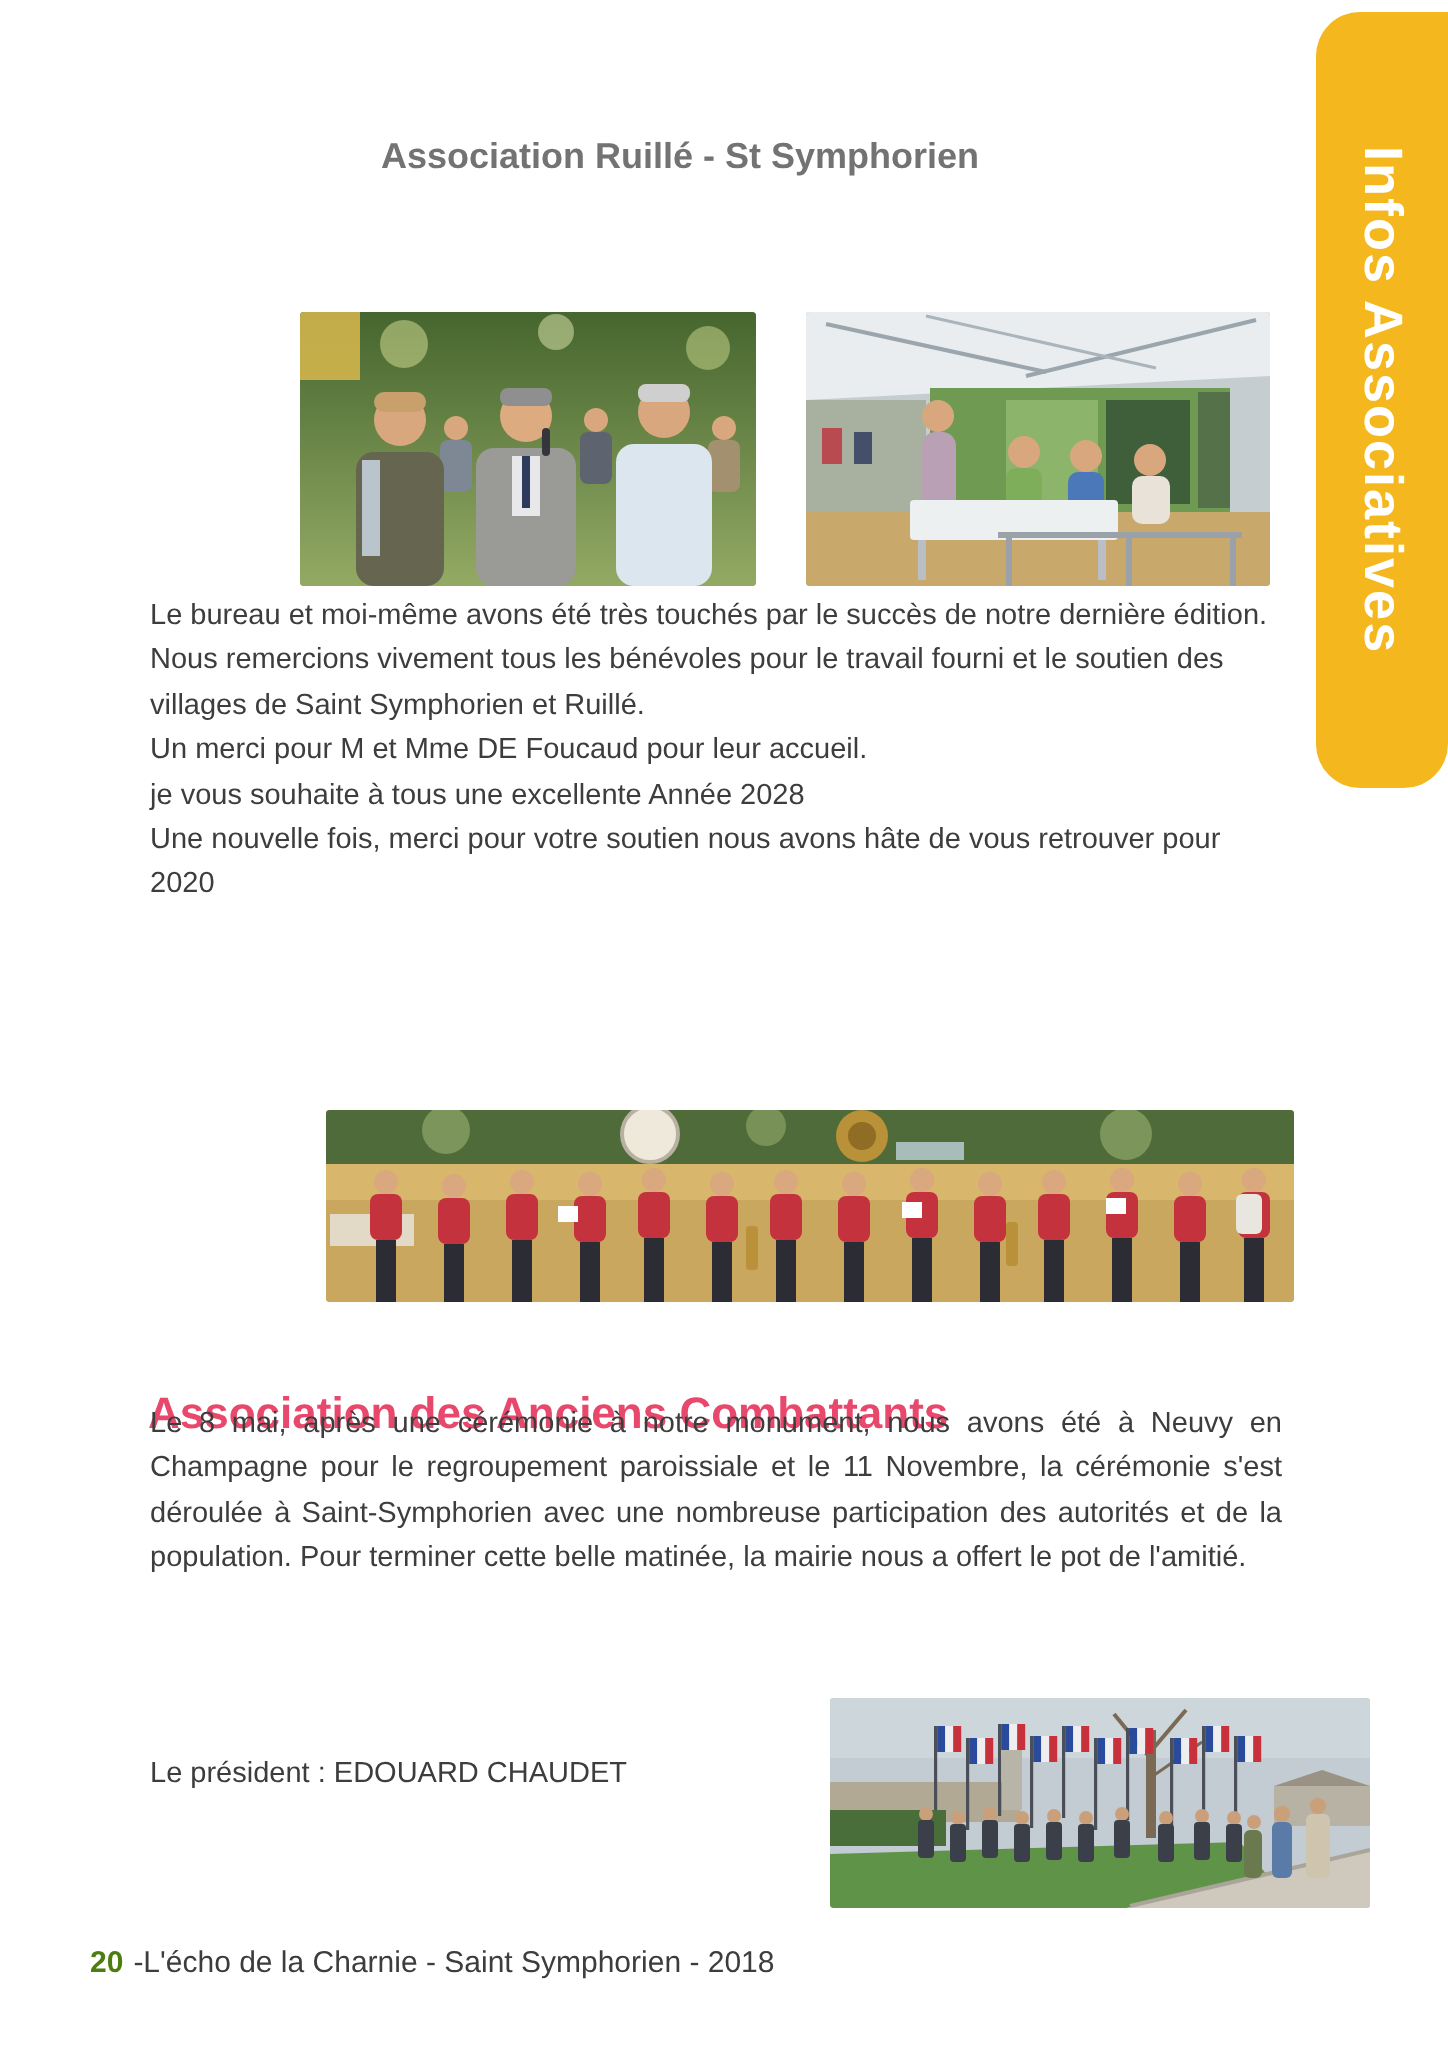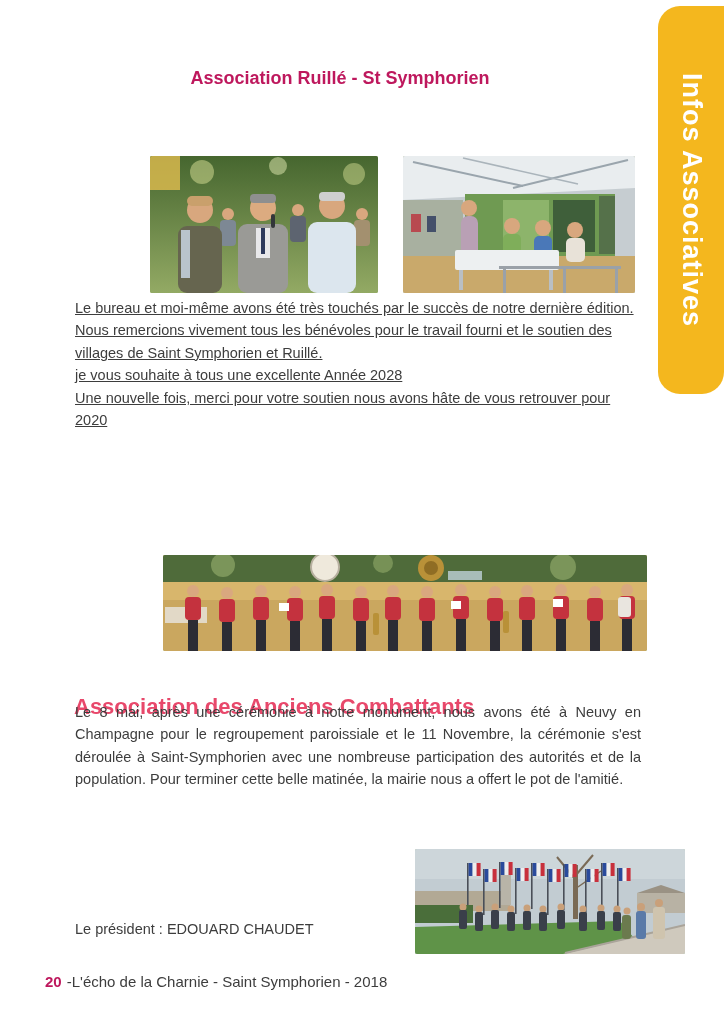--- a/index.html
+++ b/index.html
@@ -14,52 +14,52 @@
     background:#f4b71e; border-radius:22px 0 22px 22px;
     display:flex; align-items:center; justify-content:center;
   }
   .side-tab-label {
     writing-mode:vertical-rl; color:#ffffff; font-weight:bold;
     font-size:27px; letter-spacing:1px; white-space:nowrap;
   }
   
   .green-title {
     position:absolute; top:64px; left:28px; width:624px; text-align:center;
-    color:#be185d; font-weight:bold; font-size:18px; line-height:28px;
+    color:#737373; font-weight:bold; font-size:18px; line-height:28px;
   }
   
   .photo { position:absolute; overflow:hidden; border-radius:2px; background:#8fa861; }
   .photo svg { display:block; width:100%; height:100%; }
   #photo-speech   { left:110px; top:140px; width:228px; height:137px; }
   #photo-tent     { left:363px; top:140px; width:232px; height:137px; }
   #photo-band     { left:123px; top:539px; width:484px; height:96px;  }
   #photo-ceremony { left:375px; top:833px; width:270px; height:105px; }
   
   .para1 {
     position:absolute; left:75px; top:297px; width:570px;
     font-size:14.5px; line-height:22.4px;
   }
-  .para1 p { margin:0;text-decoration:underline; }
+  .para1 p { margin:0; }
   .president-1 { padding-left:66px; }
   .red-title {
     position:absolute; left:74px; top:652px;
     color:#e8486b; font-weight:bold; font-size:22px;margin-top:42px;
   }
   .para2 {
     position:absolute; left:75px; top:701px; width:566px;
     font-size:14.5px; line-height:22.3px;
   }
   .para2 p { margin:0; text-align:justify; }
   .president-2 {
-    position:absolute; left:75px; top:906px; font-size:14.5px;
+    position:absolute; left:75px; top:864px; font-size:14.5px;
   }
   
   .footer { position:absolute; left:45px; top:973px; font-size:15px; }
   .page-num {
-    color:#be185d; font-weight:bold; 
+    color:#4d7c0f; font-weight:bold; 
     margin-right:5px;
     text-align:right;
   }
 </style>
 </head>
 <body>
 
 <div class="page">
 
   <div class="side-tab">
@@ -134,20 +134,21 @@
       <rect x="96" y="110" width="122" height="3" fill="#9aa1a8"></rect>
       <rect x="100" y="110" width="3" height="27" fill="#9aa1a8"></rect>
       <rect x="160" y="110" width="3" height="27" fill="#9aa1a8"></rect>
       <rect x="212" y="110" width="3" height="27" fill="#9aa1a8"></rect>
     </svg>
   </figure>
 
   <section class="para1">
     <p>Le bureau et moi-même avons été très touchés par le succès de notre dernière édition.</p>
     <p>Nous remercions vivement tous les bénévoles pour le travail fourni et le soutien des villages de Saint Symphorien et Ruillé.</p>
+    <p>Un merci pour M et Mme DE Foucaud pour leur accueil.</p>
     <p>je vous souhaite à tous une excellente Année 2028</p>
     <p>Une nouvelle fois, merci pour votre soutien nous avons hâte de vous retrouver pour 2020</p>
   </section>
 
   <figure class="photo" id="photo-band" aria-label="Brass band in red jackets playing outdoors">
     <svg viewBox="0 0 484 96" preserveAspectRatio="none" aria-hidden="true">
       <defs>
         <g id="bandsman">
           <circle cx="0" cy="0" r="6" fill="#d9a87f"></circle>
           <rect x="-8" y="6" width="16" height="23" rx="4" fill="#c4323e"></rect>

